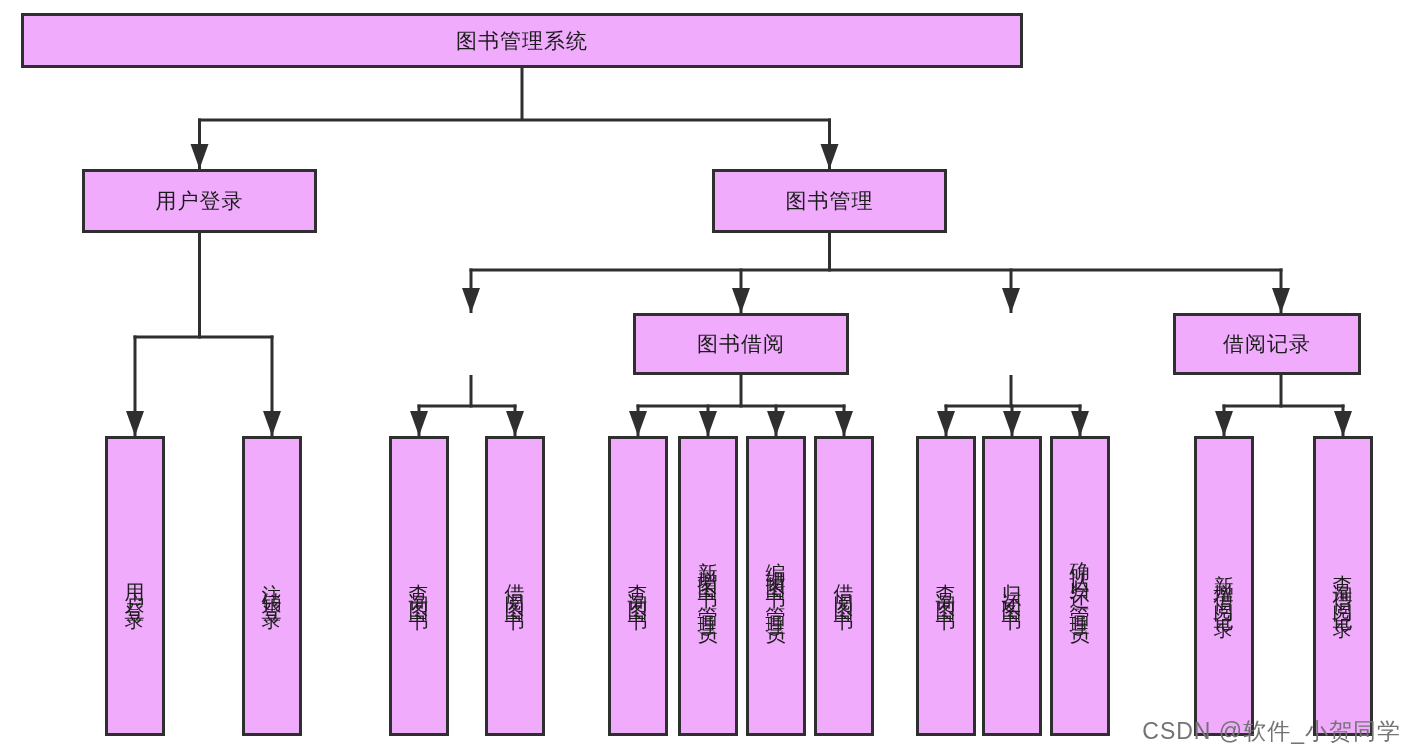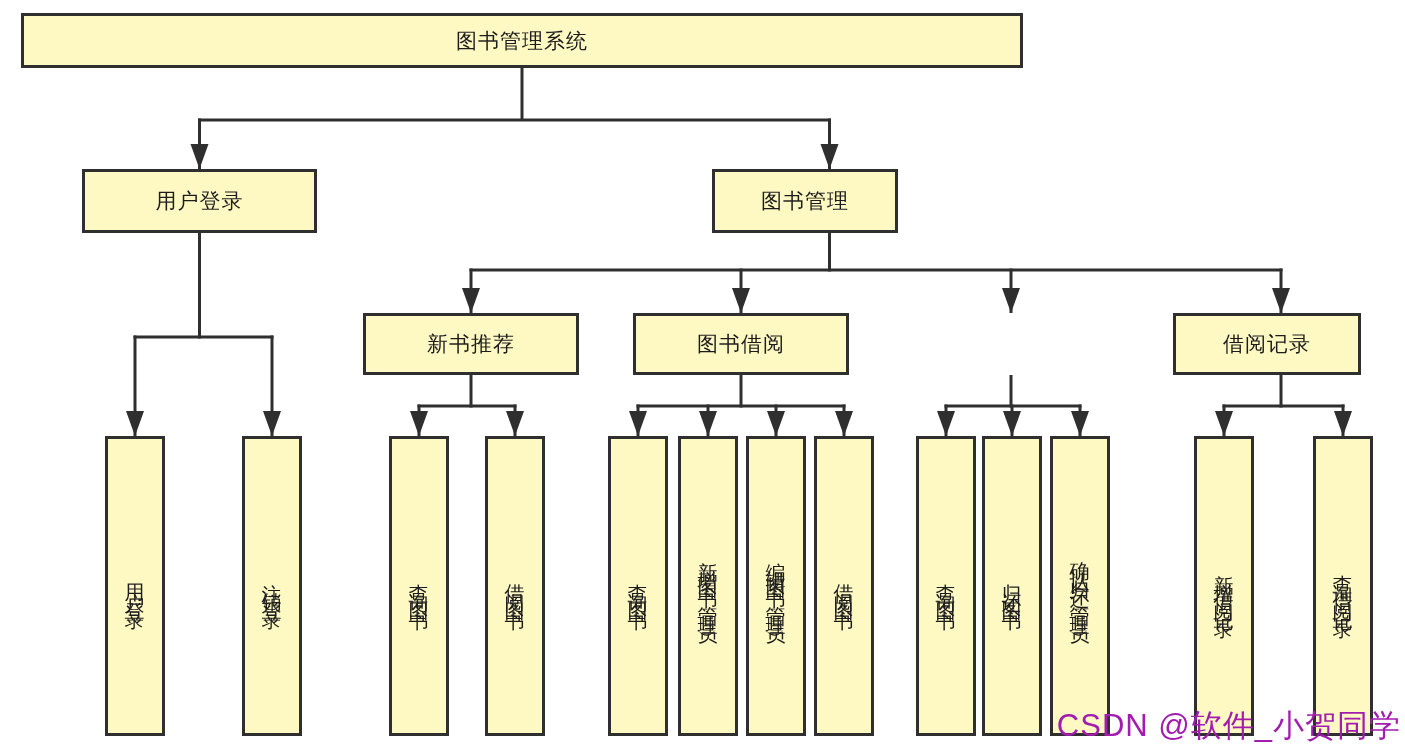--- a/index.html
+++ b/index.html
@@ -2,32 +2,32 @@
 <html><head>
 <meta charset="utf-8">
 <style>
   html,body{margin:0;padding:0;background:#ffffff;}
   .canvas{
     position:relative;width:1405px;height:747px;background:#ffffff;
     font-family:"Liberation Sans",sans-serif;color:#1c1c1c;overflow:hidden;
   }
   svg.wires{position:absolute;left:0;top:0;width:1405px;height:747px;}
   .box{
-    position:absolute;background:#fef9c3;border:3px solid #2f2f2f;
+    position:absolute;background:#f0abfc;border:3px solid #2f2f2f;
     box-sizing:border-box;display:flex;align-items:center;justify-content:center;
   }
   .hlabel{font-size:21px;letter-spacing:1px;white-space:nowrap;}
   .vlabel{
     writing-mode:vertical-rl;text-orientation:mixed;
     font-size:20px;letter-spacing:9px;line-height:1;white-space:nowrap;
   }
   .leaf{width:60px;height:300px;top:436px;}
   .watermark{
     position:absolute;right:4px;bottom:0px;
-    font-size:31px;color:#a21caf;letter-spacing:1px;white-space:nowrap;
+    font-size:23px;color:#737373;letter-spacing:1px;white-space:nowrap;
   }
 </style>
 </head>
 <body>
 
 <div class="canvas">
 
   <svg class="wires" viewBox="0 0 1405 747" xmlns="http://www.w3.org/2000/svg">
     <defs>
       <marker id="arrow" markerUnits="userSpaceOnUse" markerWidth="25" markerHeight="20" viewBox="0 -10 25 20" refX="25" refY="0" orient="auto">
@@ -78,27 +78,24 @@
     </g>
   </svg>
 
   <div class="box" style="left:21px;top:13px;width:1002px;height:55px;">
     <span class="hlabel">图书管理系统</span>
   </div>
 
   <div class="box" style="left:82px;top:169px;width:235px;height:64px;">
     <span class="hlabel">用户登录</span>
   </div>
-  <div class="box" style="left:712px;top:169px;width:186px;height:64px;">
+  <div class="box" style="left:712px;top:169px;width:235px;height:64px;">
     <span class="hlabel">图书管理</span>
   </div>
 
-  <div class="box" style="left:363px;top:313px;width:216px;height:62px;">
-    <span class="hlabel">新书推荐</span>
-  </div>
   <div class="box" style="left:633px;top:313px;width:216px;height:62px;align-items:center;">
     <span class="hlabel">图书借阅</span>
   </div>
   <div class="box" style="left:1173px;top:313px;width:188px;height:62px;">
     <span class="hlabel">借阅记录</span>
   </div>
 
   <div class="box leaf" style="left:105px;">
     <span class="vlabel">用户登录</span>
   </div>

